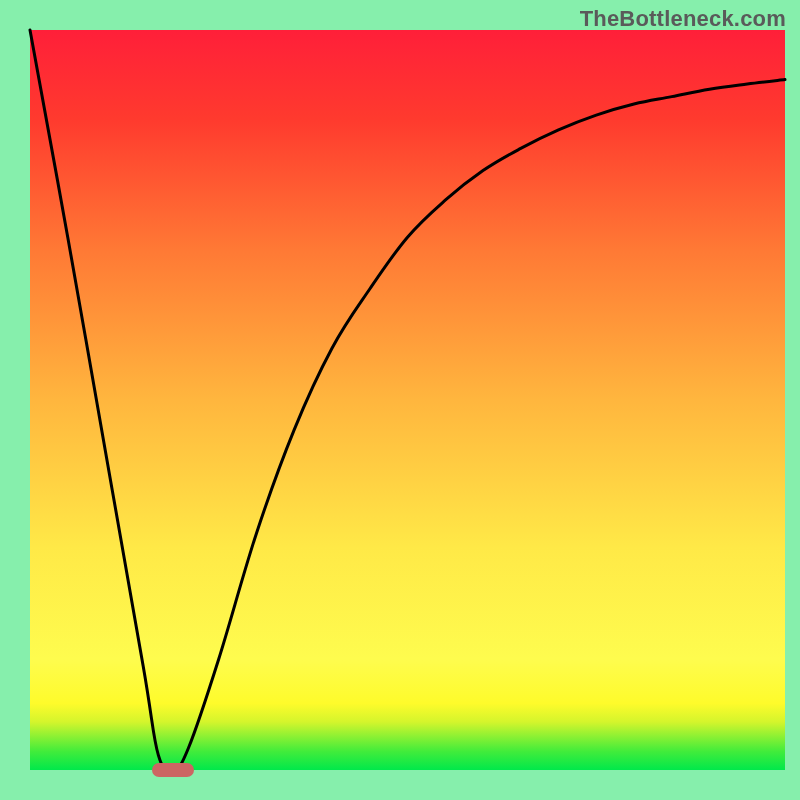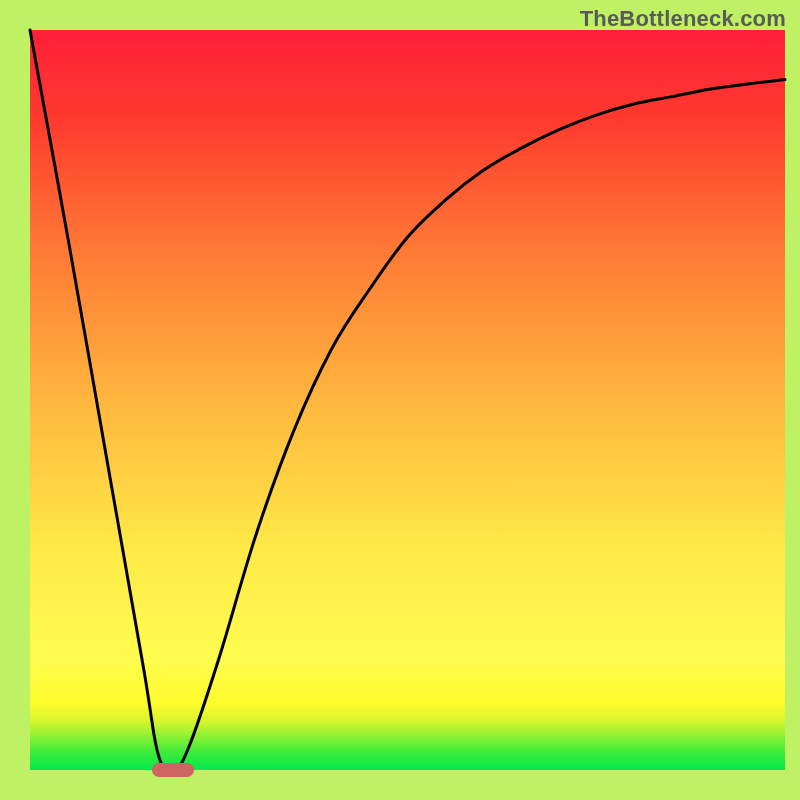--- a/index.html
+++ b/index.html
@@ -8,21 +8,21 @@
     width: 800px;
     height: 800px;
     overflow: hidden;
     background: #000;
     font-family: Arial, Helvetica, sans-serif;
   }
   .frame {
     position: relative;
     width: 800px;
     height: 800px;
-    background: #bef264;
+    background: #86efac;
   }
   .plot-area {
     position: absolute;
     left: 30px;
     top: 30px;
     width: 755px;
     height: 740px;
     
     background: linear-gradient(
       to top,

